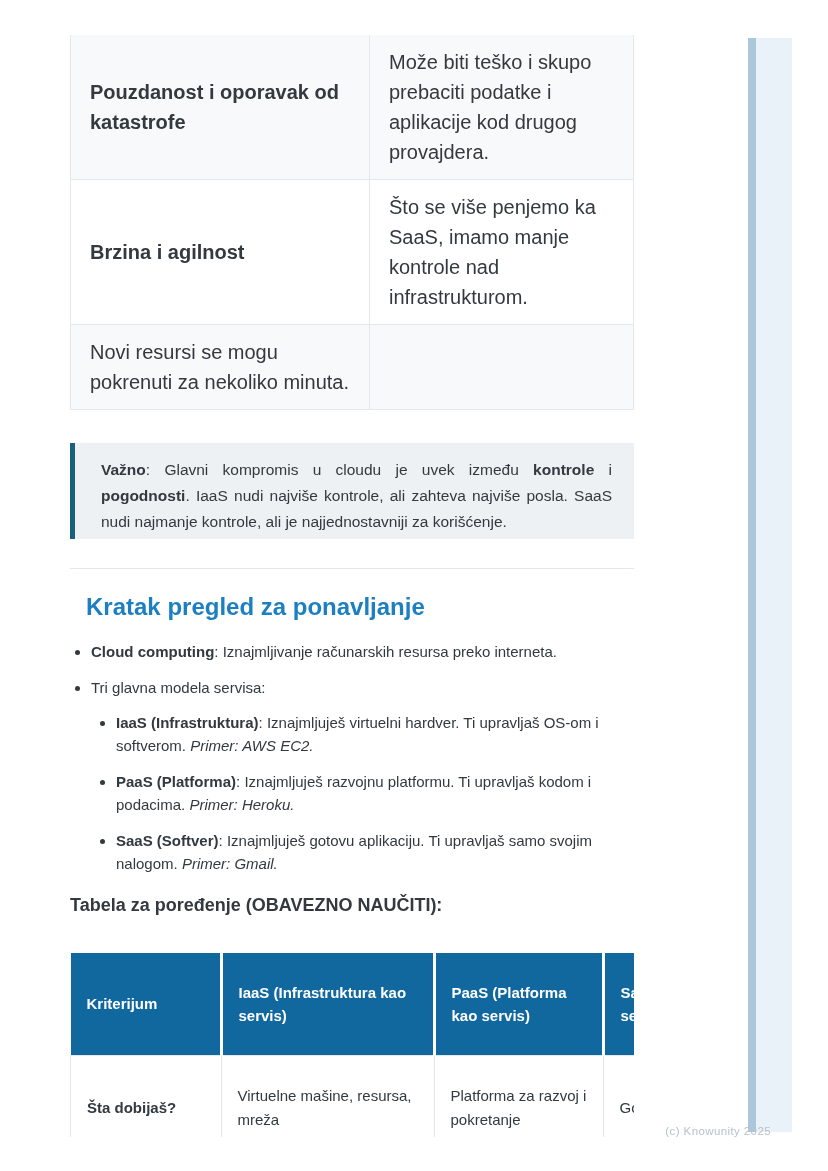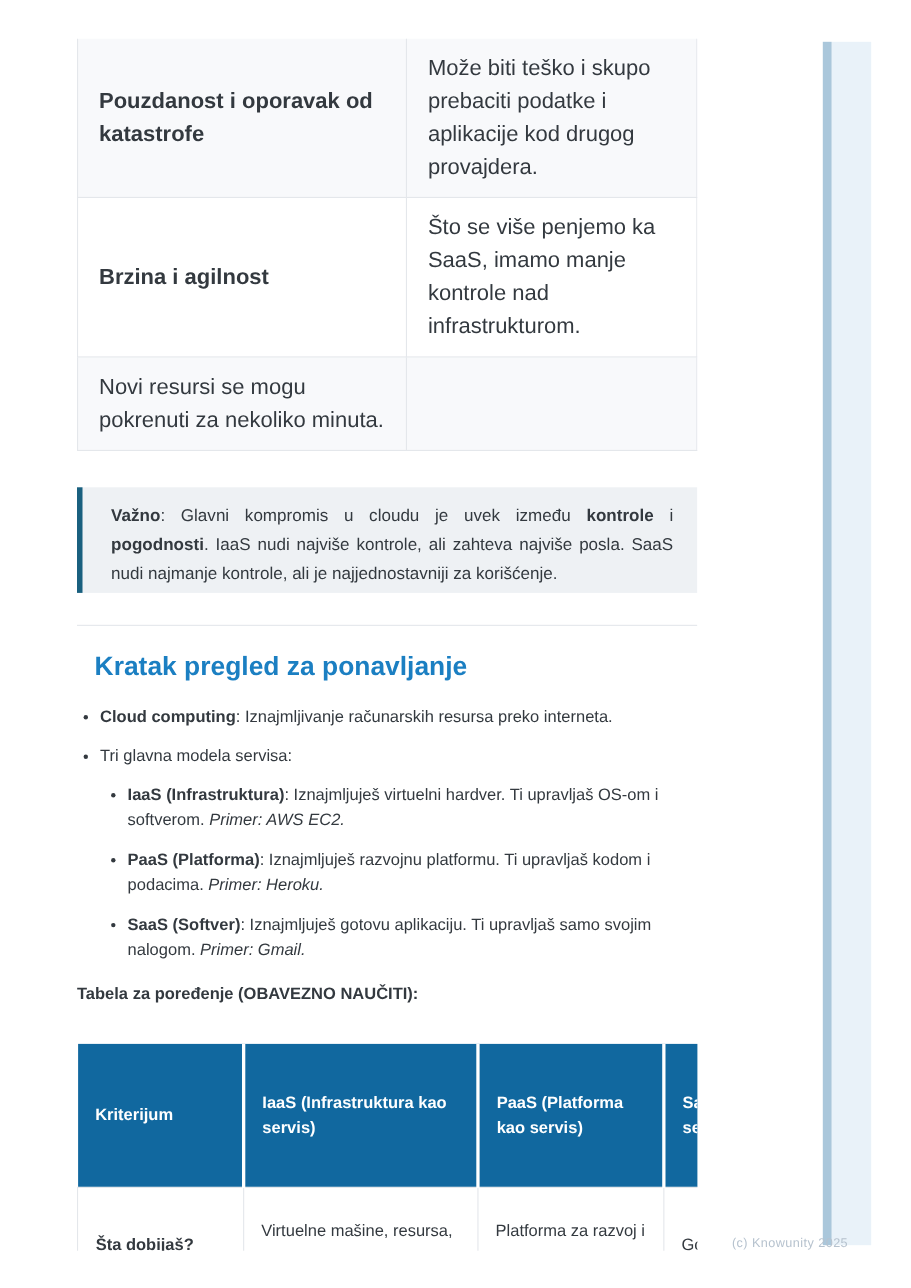--- a/index.html
+++ b/index.html
@@ -25,28 +25,28 @@
     border-left:5px solid var(--callout_border,#19607f);padding:14px 22px 4px 26px;}
   .callout-text{margin:0;font-size:15.5px;line-height:1.68;text-align:justify;}
 
   
   .rule{margin:29px 0 0 0;border:none;border-top:1px solid var(--border,#e5e8eb);}
   .heading{margin:24px 0 0 16px;font-size:24px;font-weight:bold;color:var(--heading_blue,#1b7fc2);}
   .list{margin:20px 0 0 0;padding-left:21px;font-size:15px;line-height:1.5;}
   .list>li{margin-bottom:13px;}
   .sublist{list-style-type:disc;margin:13px 0 0 0;padding-left:25px;}
   .sublist>li{margin-bottom:14px;}
-  .table-label{margin:20px 0 0 0;font-size:15px;}
+  .table-label{margin:20px 0 0 0;font-size:18px;}
 
   
   .t2{margin-top:37px;border-collapse:collapse;width:562px;font-size:15px;line-height:1.55;table-layout:fixed;}
   .t2 th{background:var(--table_header_blue,#11689f);color:#ffffff;font-weight:600;text-align:left;
     padding:14px 16px;border-right:3px solid #ffffff;vertical-align:middle;}
   .t2 th:last-child{border-right:none;}
-  .t2 .head{height:130px;}
+  .t2 .head{height:102px;}
   .t2 th:nth-child(1){width:117px}.t2 th:nth-child(2){width:178px}
   .t2 th:nth-child(3){width:134px}.t2 th:nth-child(4){width:133px}
   .t2 td{border:1px solid var(--border,#e7eaee);padding:14px 16px;vertical-align:middle;background:#fff;}
   .t2 .body-row{height:105px;margin-top:46px;}
 
   
   .side-track{position:absolute;left:756px;top:38px;width:36px;height:1094px;
     background:var(--scrollbar_track,#e9f2f9);}
   .side-edge{position:absolute;left:748px;top:38px;width:8px;height:1094px;
     background:var(--scrollbar_edge,#aac7db);}

